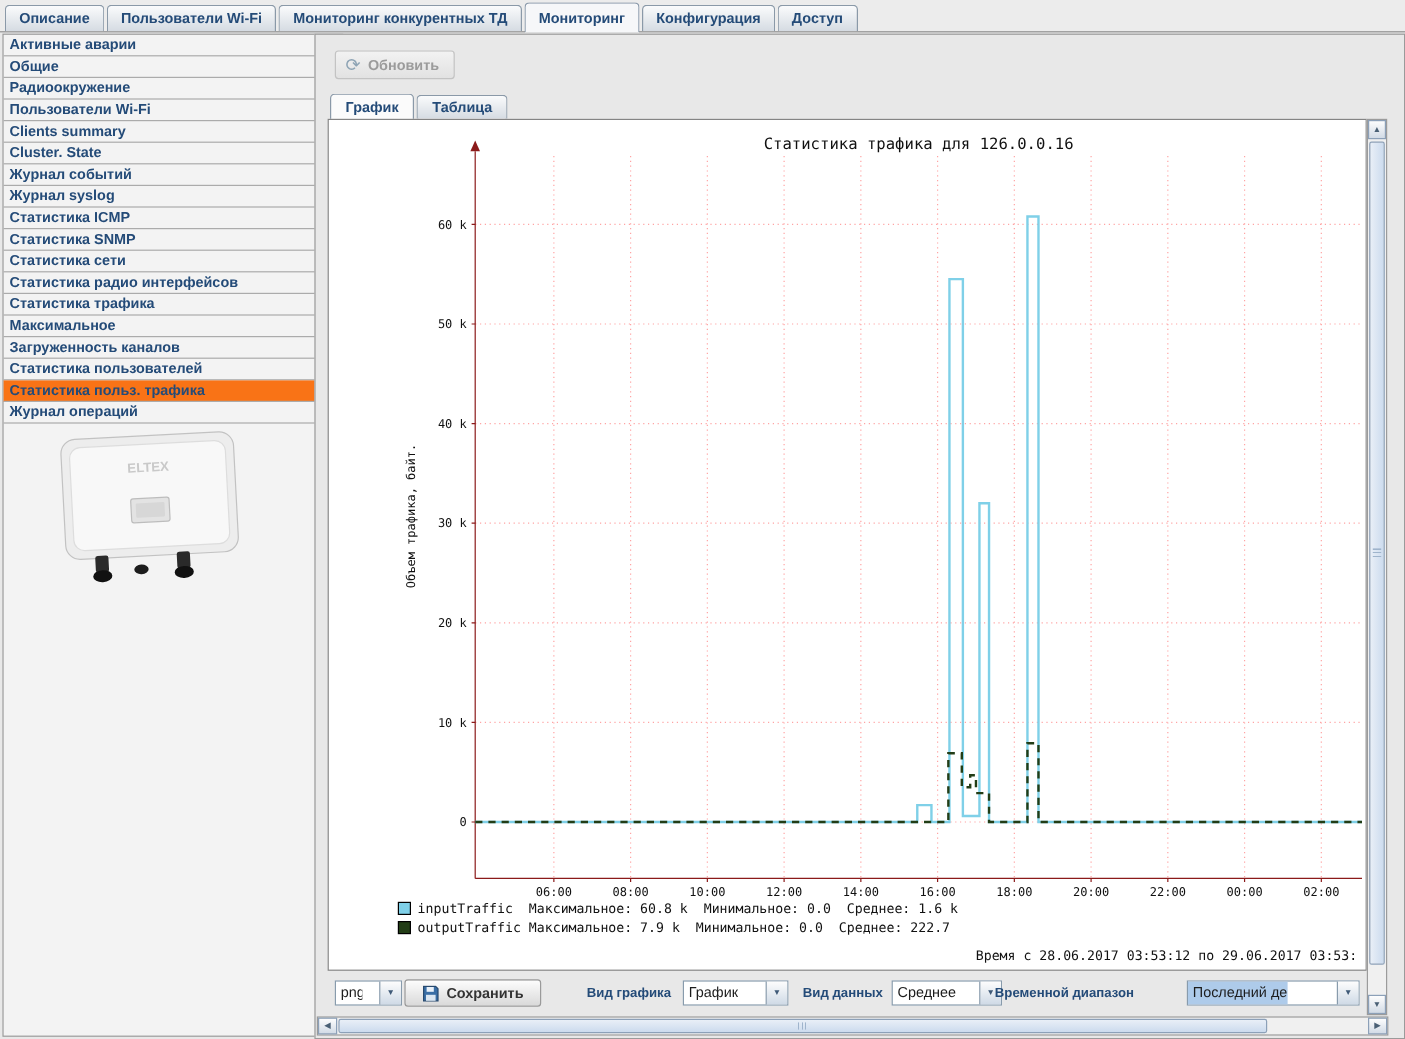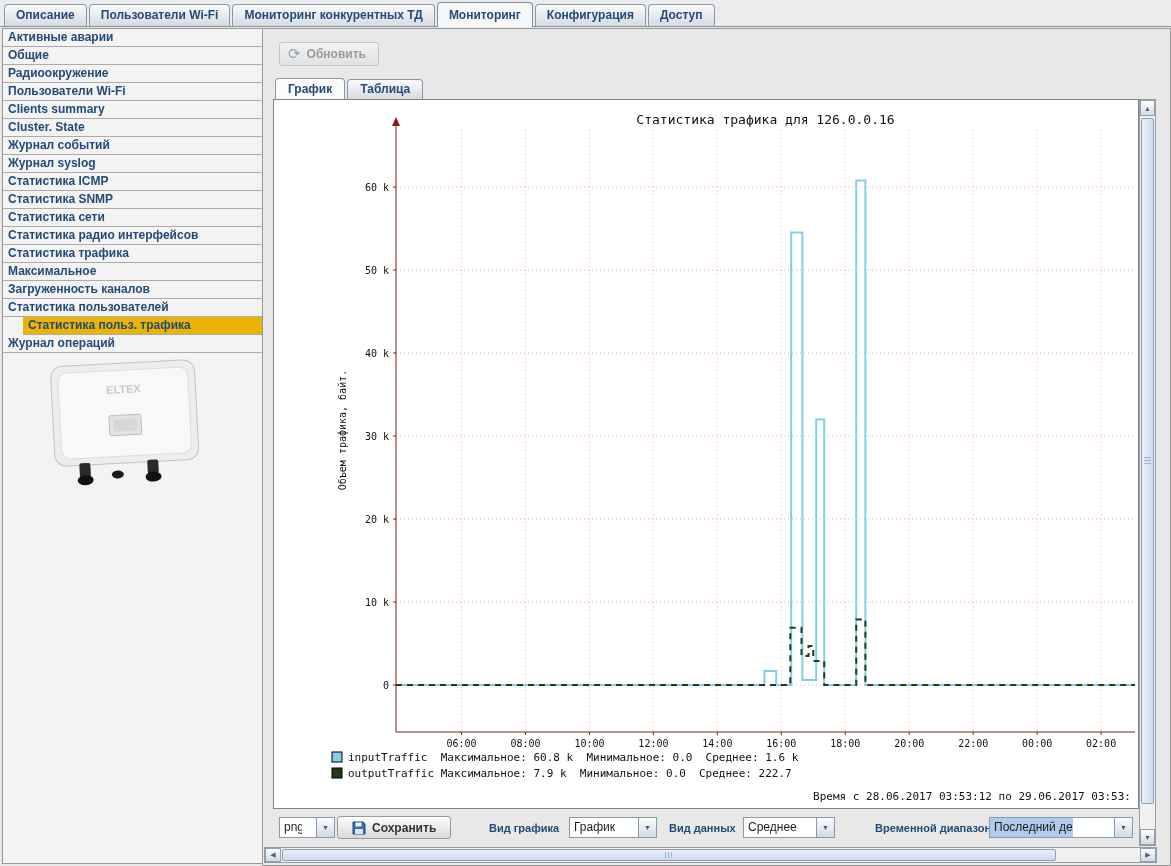--- a/index.html
+++ b/index.html
@@ -27,21 +27,21 @@
   
   .sidebar{
     position:absolute;left:2px;top:28px;width:284px;bottom:2px;
     background:#f3f3f3;border:1px solid #9a9a9a;box-sizing:border-box;
   }
   .side-item{
     height:17px;line-height:17px;border-bottom:1px solid #ababab;
     font-size:12px;font-weight:bold;color:#244b78;padding-left:5px;
     white-space:nowrap;overflow:hidden;cursor:default;
   }
-  .side-item.selected{background:#eab308;margin-left:20px;}
+  .side-item.selected{background:#f97316;}
   .device{position:absolute;left:22px;top:328px;}
   
   .main{
     position:absolute;left:262px;top:28px;width:909px;bottom:0;
     background:#e8e8e8;border:1px solid #9a9a9a;box-sizing:border-box;
   }
   .btn-refresh{
     position:absolute;left:16px;top:13px;height:24px;padding:0 12px 0 8px;
     background:linear-gradient(#f2f2f2,#e2e2e2);border:1px solid #c3c3c3;border-radius:3px;
     color:#9b9b9b;font-weight:bold;font-size:12px;
@@ -292,21 +292,21 @@
       <span class="combo-text">График</span>
       <span class="combo-arrow">▼</span>
     </div>
 
     <span class="ctrl-label" style="left:406px;">Вид данных</span>
     <div class="combo" style="left:480px;width:92px;">
       <span class="combo-text">Среднее</span>
       <span class="combo-arrow">▼</span>
     </div>
 
-    <span class="ctrl-label" style="left:566px;margin-left:46px;">Временной диапазон</span>
+    <span class="ctrl-label" style="left:566px;">Временной диапазон</span>
     <div class="combo" style="left:726px;width:144px;gap:41px;">
       <span class="combo-text hl">Последний день</span>
       <span class="combo-arrow">▼</span>
     </div>
   </div>
 
   <div class="hscroll">
     <div class="sb-btn sb-left">◀</div>
     <div class="hthumb"></div>
     <div class="sb-btn sb-right">▶</div>

